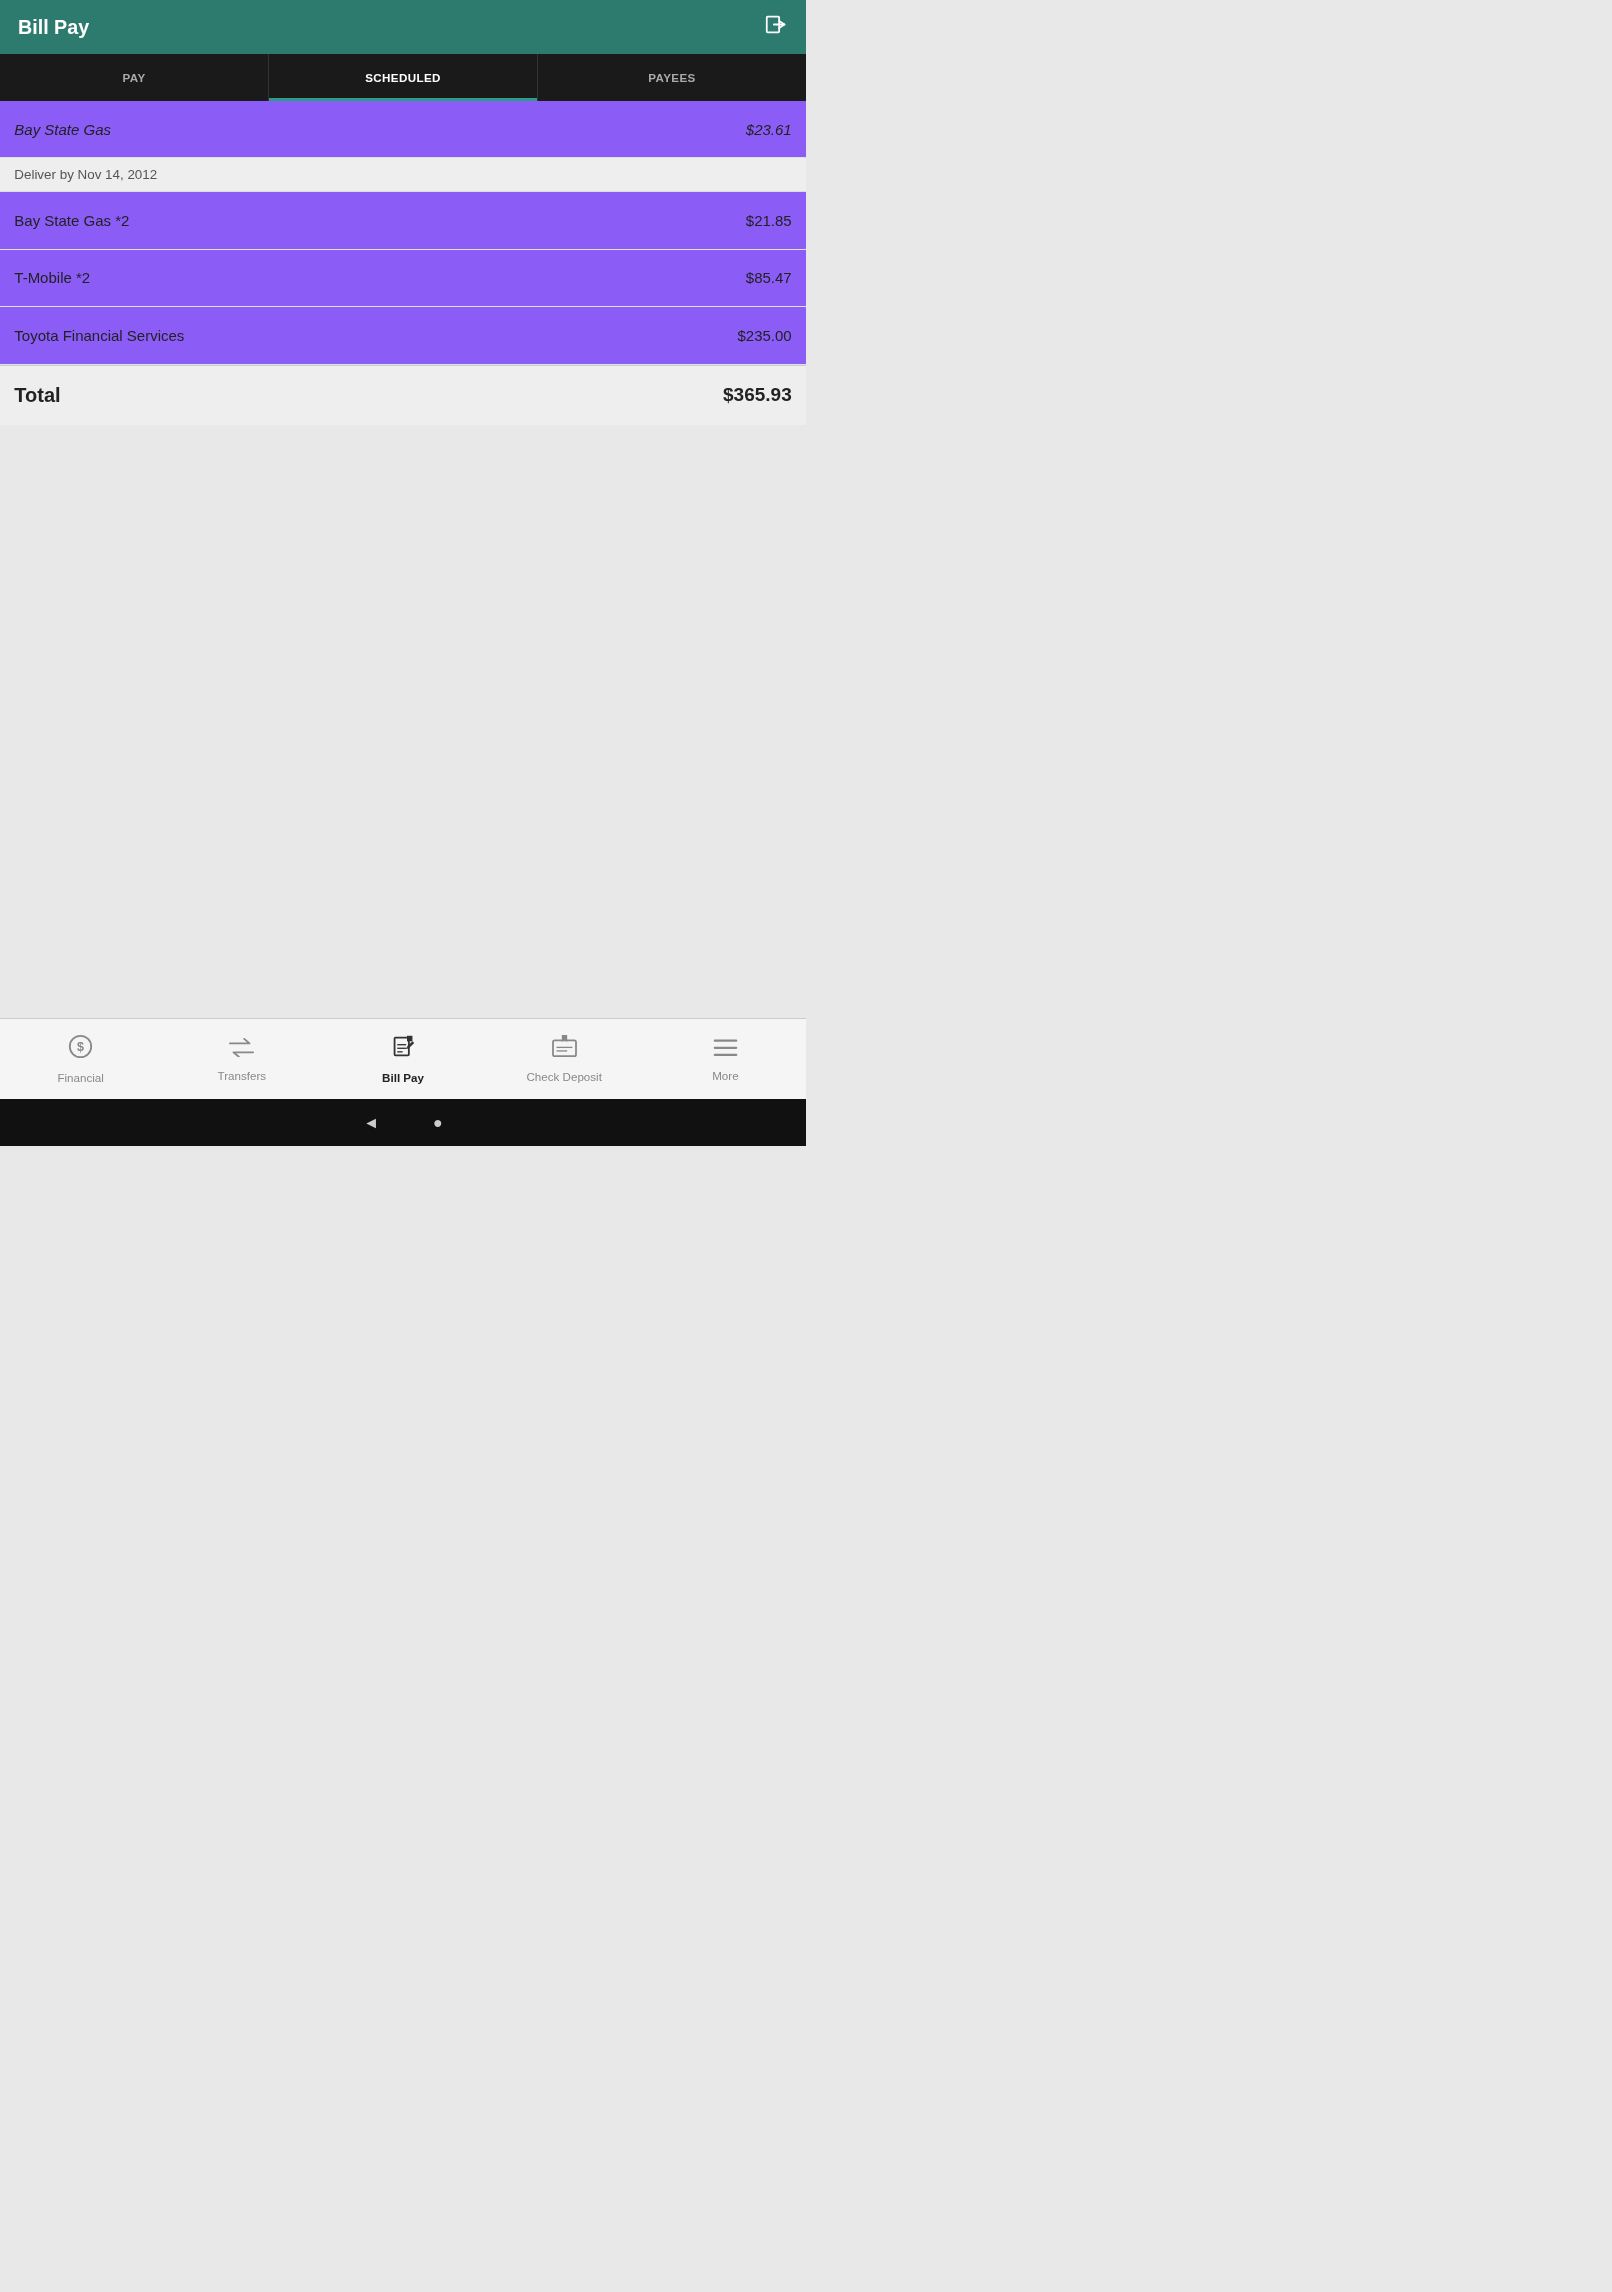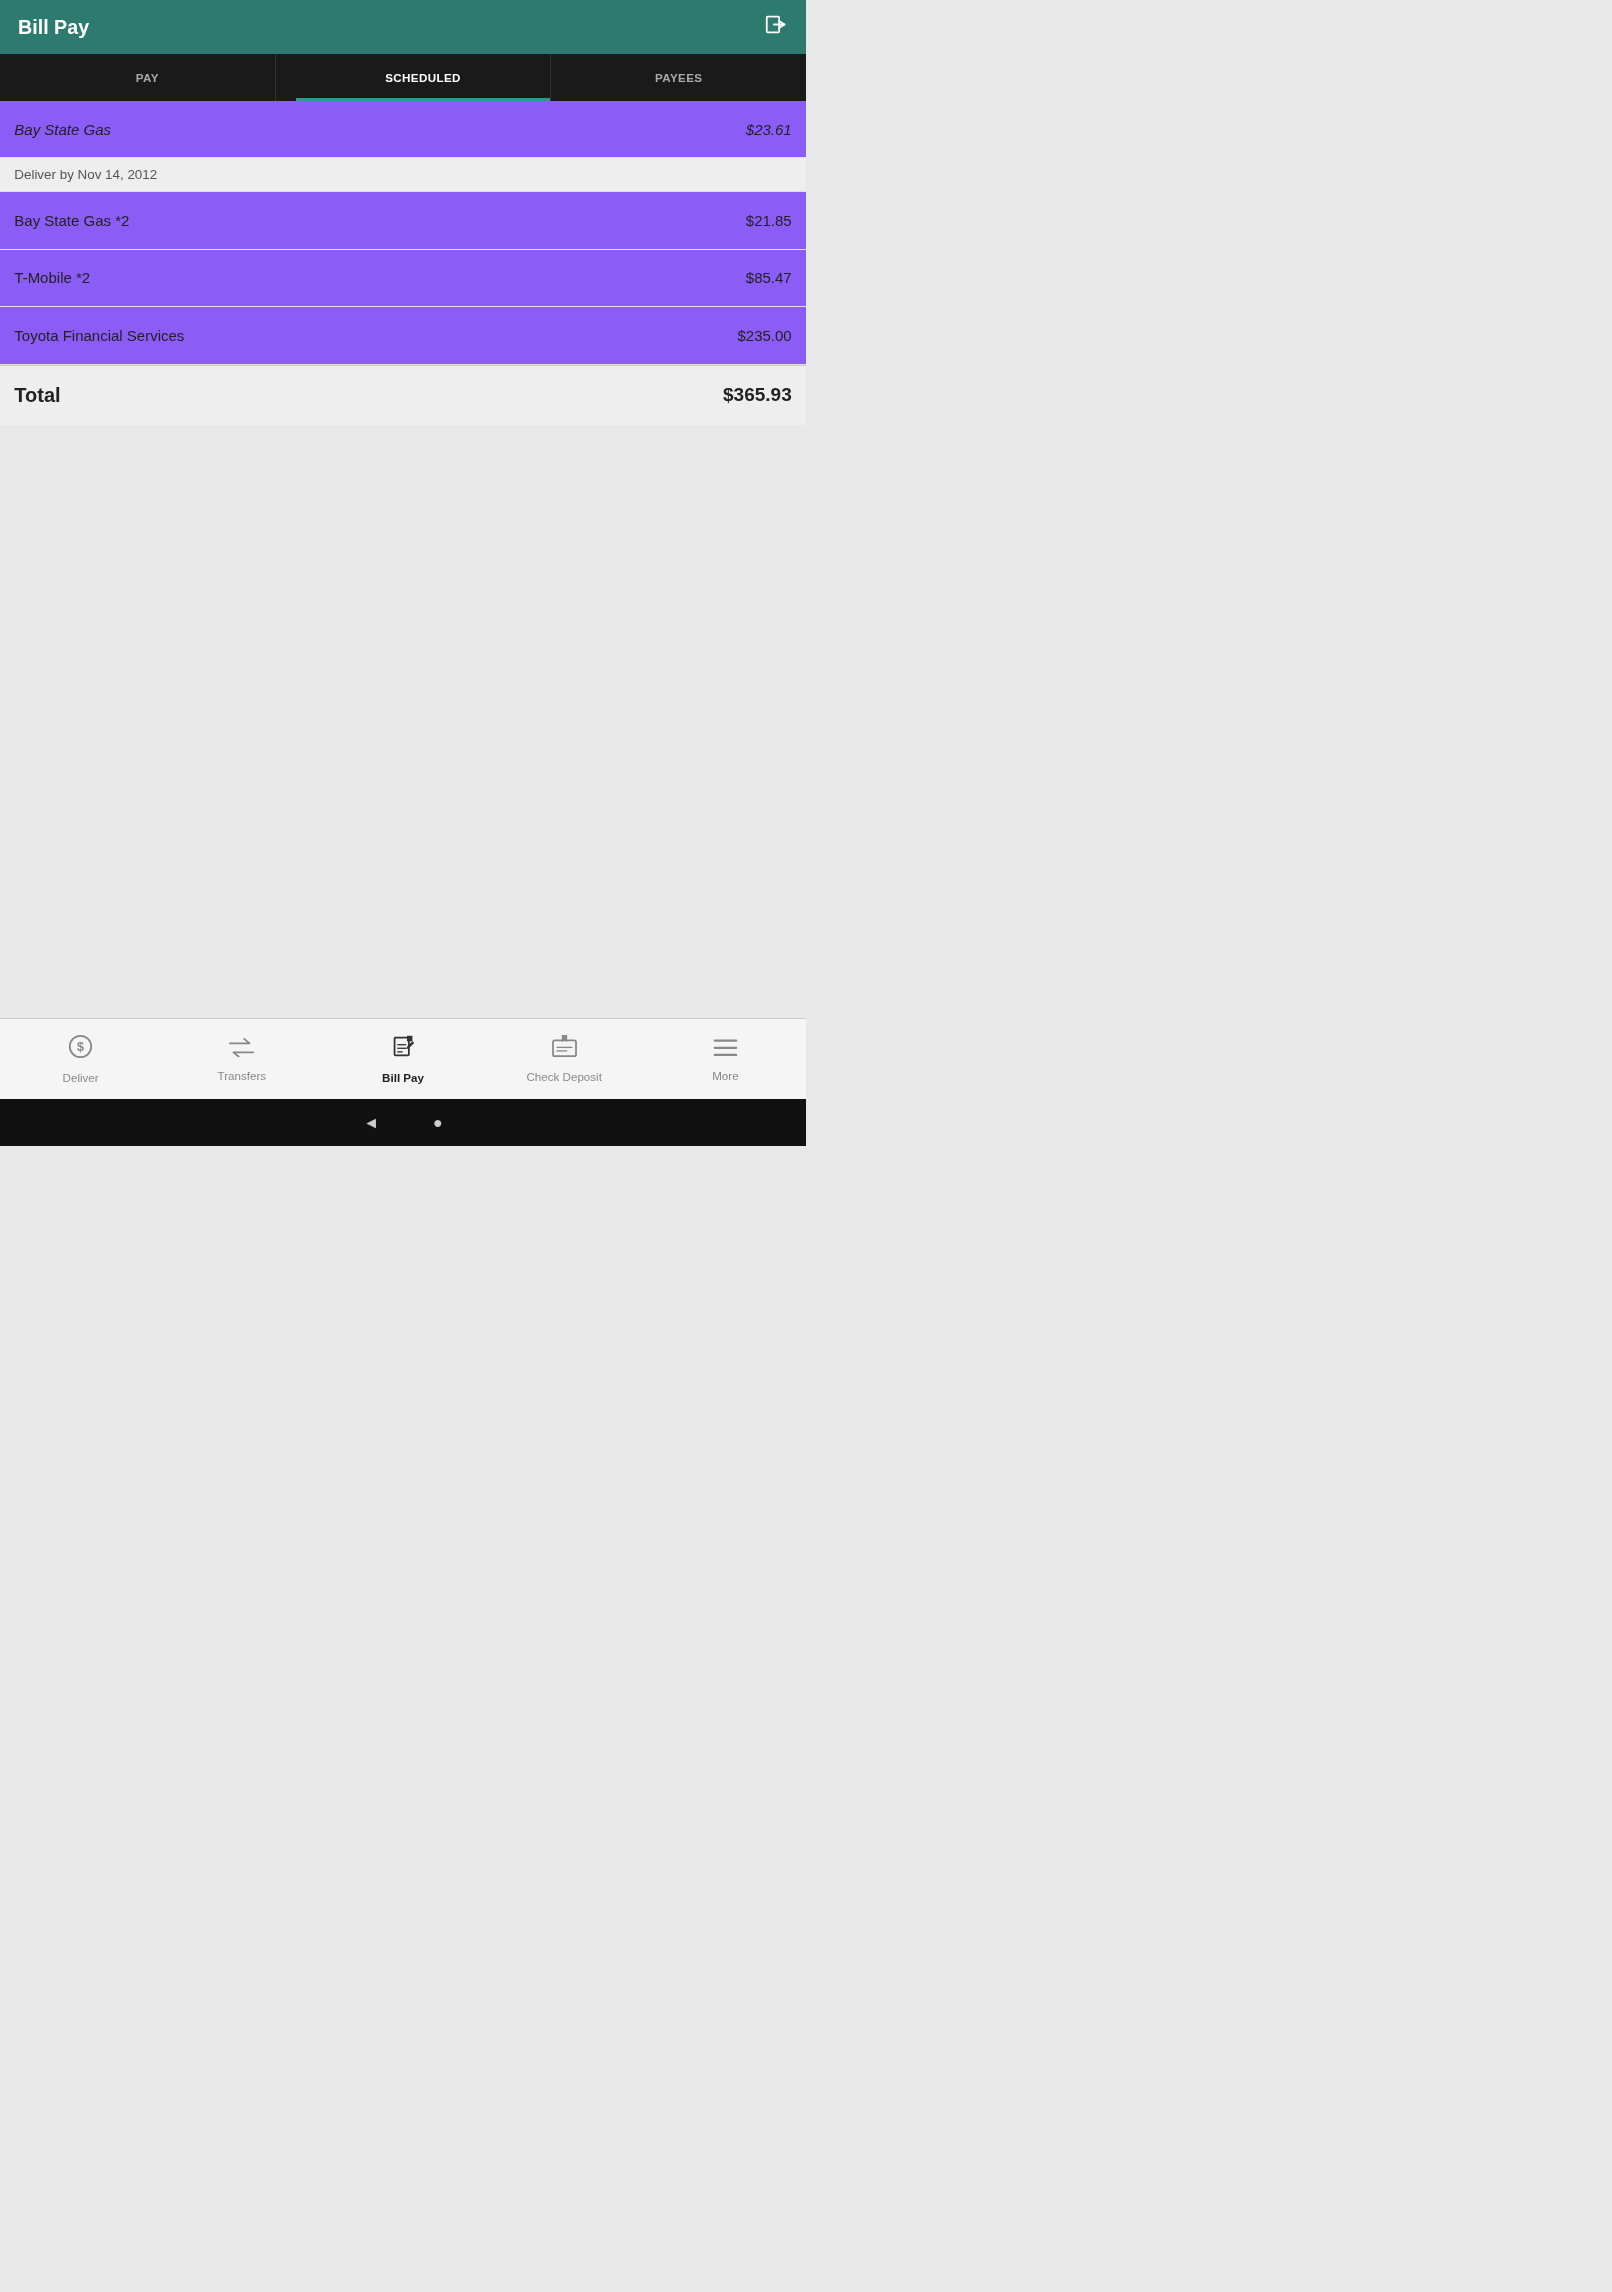--- a/index.html
+++ b/index.html
@@ -69,21 +69,20 @@
       position: absolute;
       bottom: 0;
       left: 0;
       right: 0;
       height: 2.7px;
       background: #2d9b8a;
     }
 
     .tab-item:not(:last-child) {
       border-right: 0.9px solid #333333;
-      margin-left: 20px;
     }
 
     
     .content {
       background: #ffffff;
     }
 
     
     .section-header {
       background: #eeeeee;
@@ -269,21 +268,21 @@
 <div class="empty-area" style="height: calc(1146px - 54px - 47px - 47px - 47px - 56px - 47px - 56px - 56px - 54px - 81px - 47px);"></div>
 
 <div class="bottom-nav">
   <div class="nav-item">
     <span class="nav-icon">
       <svg width="25" height="25" viewBox="0 0 28 28" fill="none" style="font-size:26px">
         <circle cx="14" cy="14" r="12" stroke="#888888" stroke-width="2" fill="none"></circle>
         <text x="14" y="19" text-anchor="middle" font-size="14" fill="#888888" font-weight="bold">$</text>
       </svg>
     </span>
-    <span class="nav-label">Deliver</span>
+    <span class="nav-label">Financial</span>
   </div>
   <div class="nav-item">
     <span class="nav-icon">
       <svg width="27" height="19.7" viewBox="0 0 30 22" fill="none">
         <path d="M2 6 H24 L18 1" stroke="#888888" stroke-width="2" stroke-linecap="round" stroke-linejoin="round" fill="none"></path>
         <path d="M28 16 H6 L12 21" stroke="#888888" stroke-width="2" stroke-linecap="round" stroke-linejoin="round" fill="none"></path>
       </svg>
     </span>
     <span class="nav-label">Transfers</span>
   </div>

